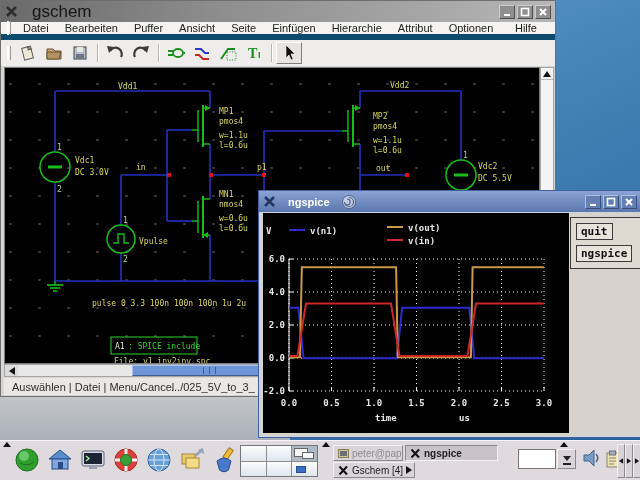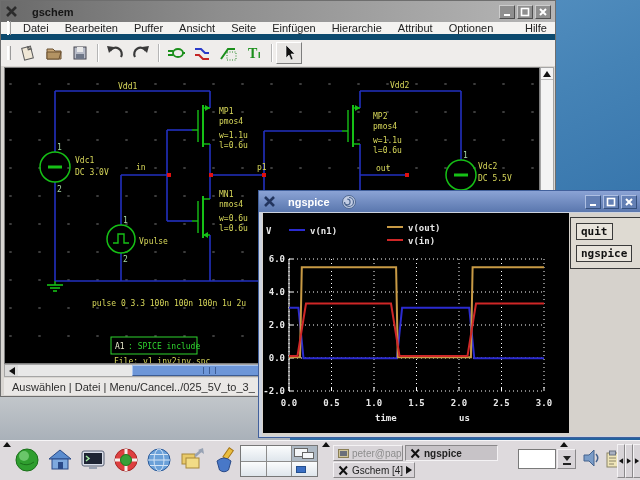--- a/index.html
+++ b/index.html
@@ -5,29 +5,29 @@
   *{box-sizing:border-box;margin:0;padding:0}
   html,body{width:640px;height:480px;overflow:hidden}
   body{position:relative;font-family:"Liberation Sans",sans-serif;
        background:linear-gradient(155deg,#6fa6d2 0%,#4583b6 45%,#1e5d9a 100%)}
 
   
   #gschem{position:absolute;left:0;top:0;width:556px;height:397px;background:#d9d6d2;
           border:1px solid #6e6e6e;z-index:2}
   .g-titlebar{height:21px;background:linear-gradient(to right,#6a6a6a,#8e8e8e 40%,#b6b6b6);
           display:flex;align-items:center;padding:0 4px}
-  .g-titlebar .title{font-weight:bold;font-size:11px;color:#161616;margin-left:14px;flex:0 0 auto}
+  .g-titlebar .title{font-weight:normal;font-size:17px;color:#161616;margin-left:14px;flex:0 0 auto}
   .winbtns{margin-left:auto;display:flex}
   .wbtn{width:16px;height:14px;margin-left:2px;display:flex;align-items:center;justify-content:center;
         background:#8f8f8f;border:1px solid;border-color:#cdcdcd #4f4f4f #4f4f4f #cdcdcd}
   #ngspice .wbtn{background:#637fb4;border-color:#aebfe2 #35507e #35507e #aebfe2}
   .menubar{height:18px;background:#f4f3f1;border-bottom:6px solid #0c4a6e;display:flex;
            align-items:center;font-size:11px;color:#222;padding-left:6px}
   .menu-item{padding:0 8px;white-space:nowrap}
-  .menu-help{margin-left:auto;}
+  .menu-help{margin-left:auto;margin-right:10px}
   .grip{width:4px;height:14px;border-left:2px solid #fff;border-right:1px solid #9a9a9a;margin:0 4px 0 0}
   .toolbar{height:26px;background:#efedeb;display:flex;align-items:center;padding-left:6px}
   .tbtn{width:26px;height:22px;display:flex;align-items:center;justify-content:center}
   .tbtn.selected{border:1px solid;border-color:#fff #7d7d7d #7d7d7d #fff;background:#e7e5e3}
   .tsep{width:1px;height:18px;background:#b5b5b5;box-shadow:1px 0 0 #fff;margin:0 4px}
   #gcanvas{position:absolute;left:3px;top:66px;width:536px;height:297px;background-color:#000;
            background-image:radial-gradient(circle,#3d3d3d 1px,transparent 1.4px);
            background-size:29px 28px;background-position:20px 2px;border:1px solid #7d7d7d}
   #schematic-svg{position:absolute;left:0;top:0}
   #schematic-svg text{font-family:"DejaVu Sans Mono",monospace;font-size:8px}

